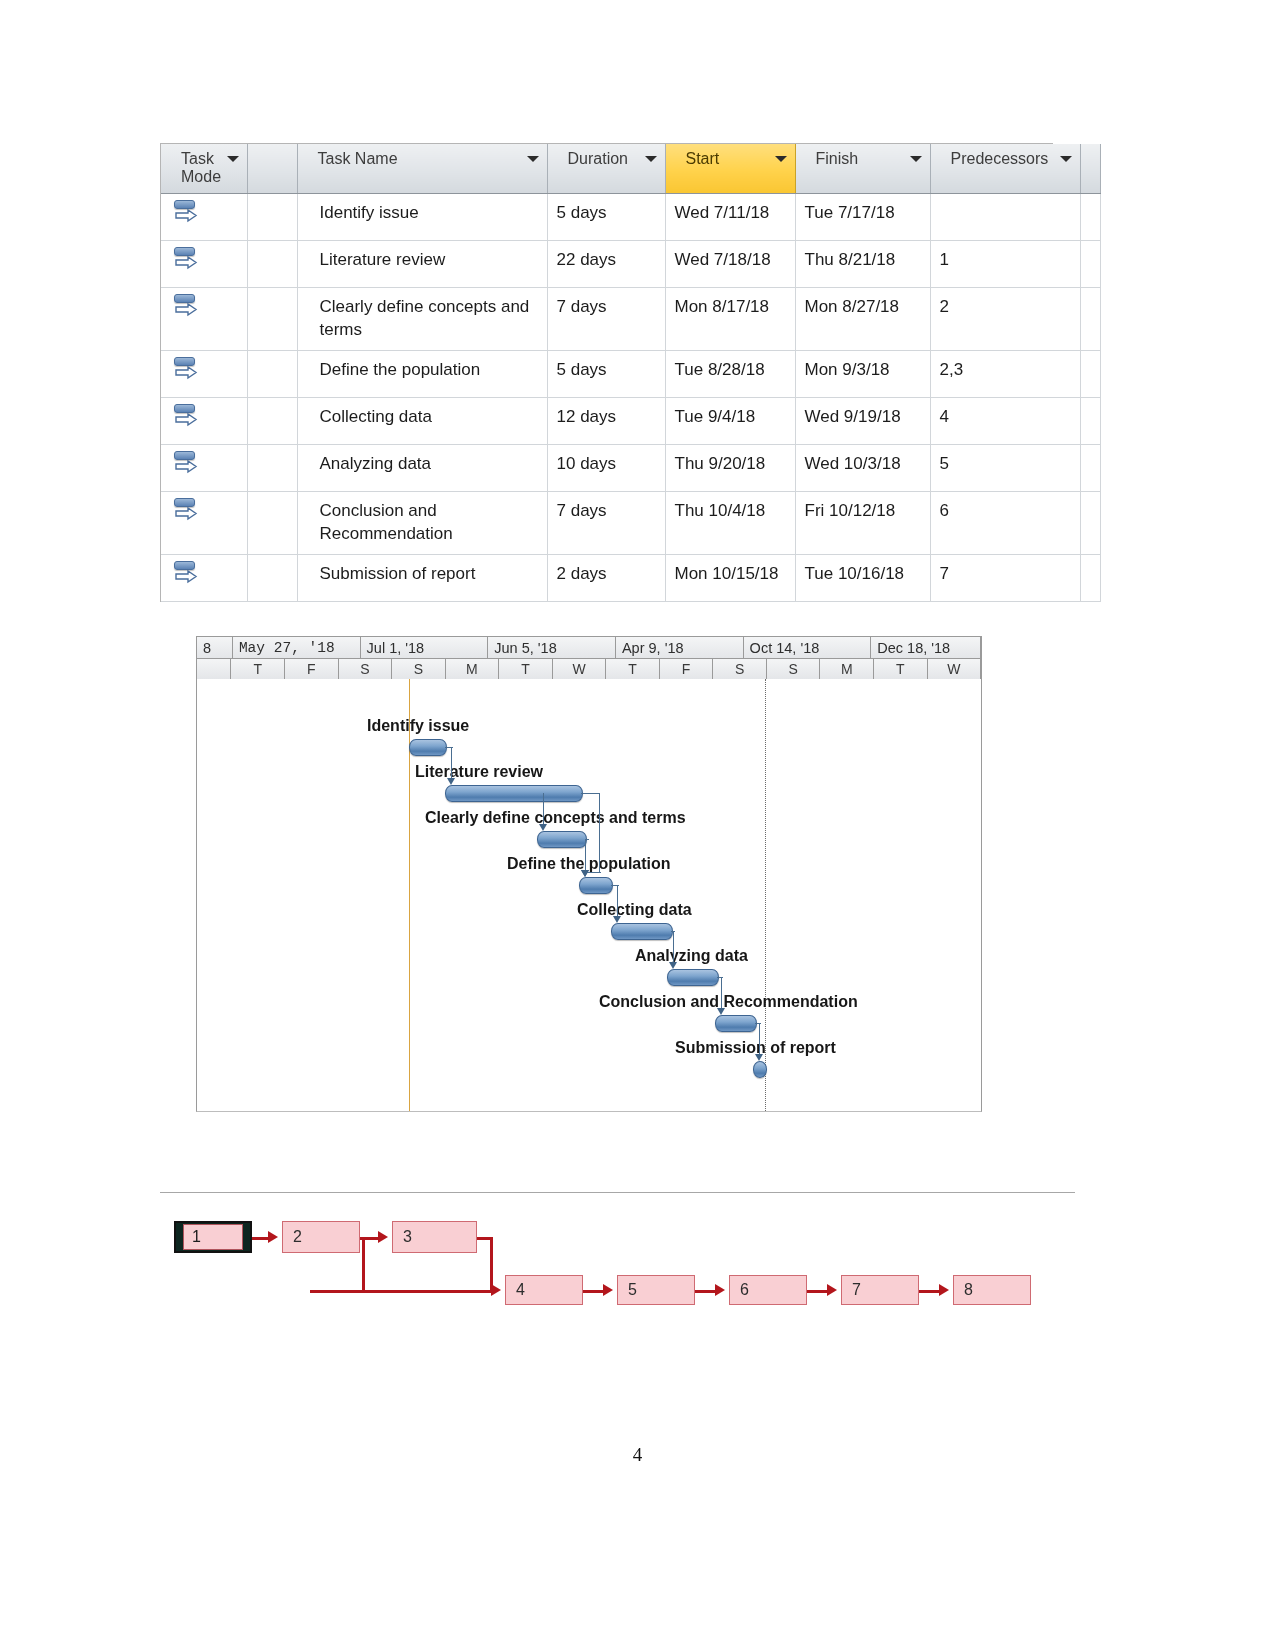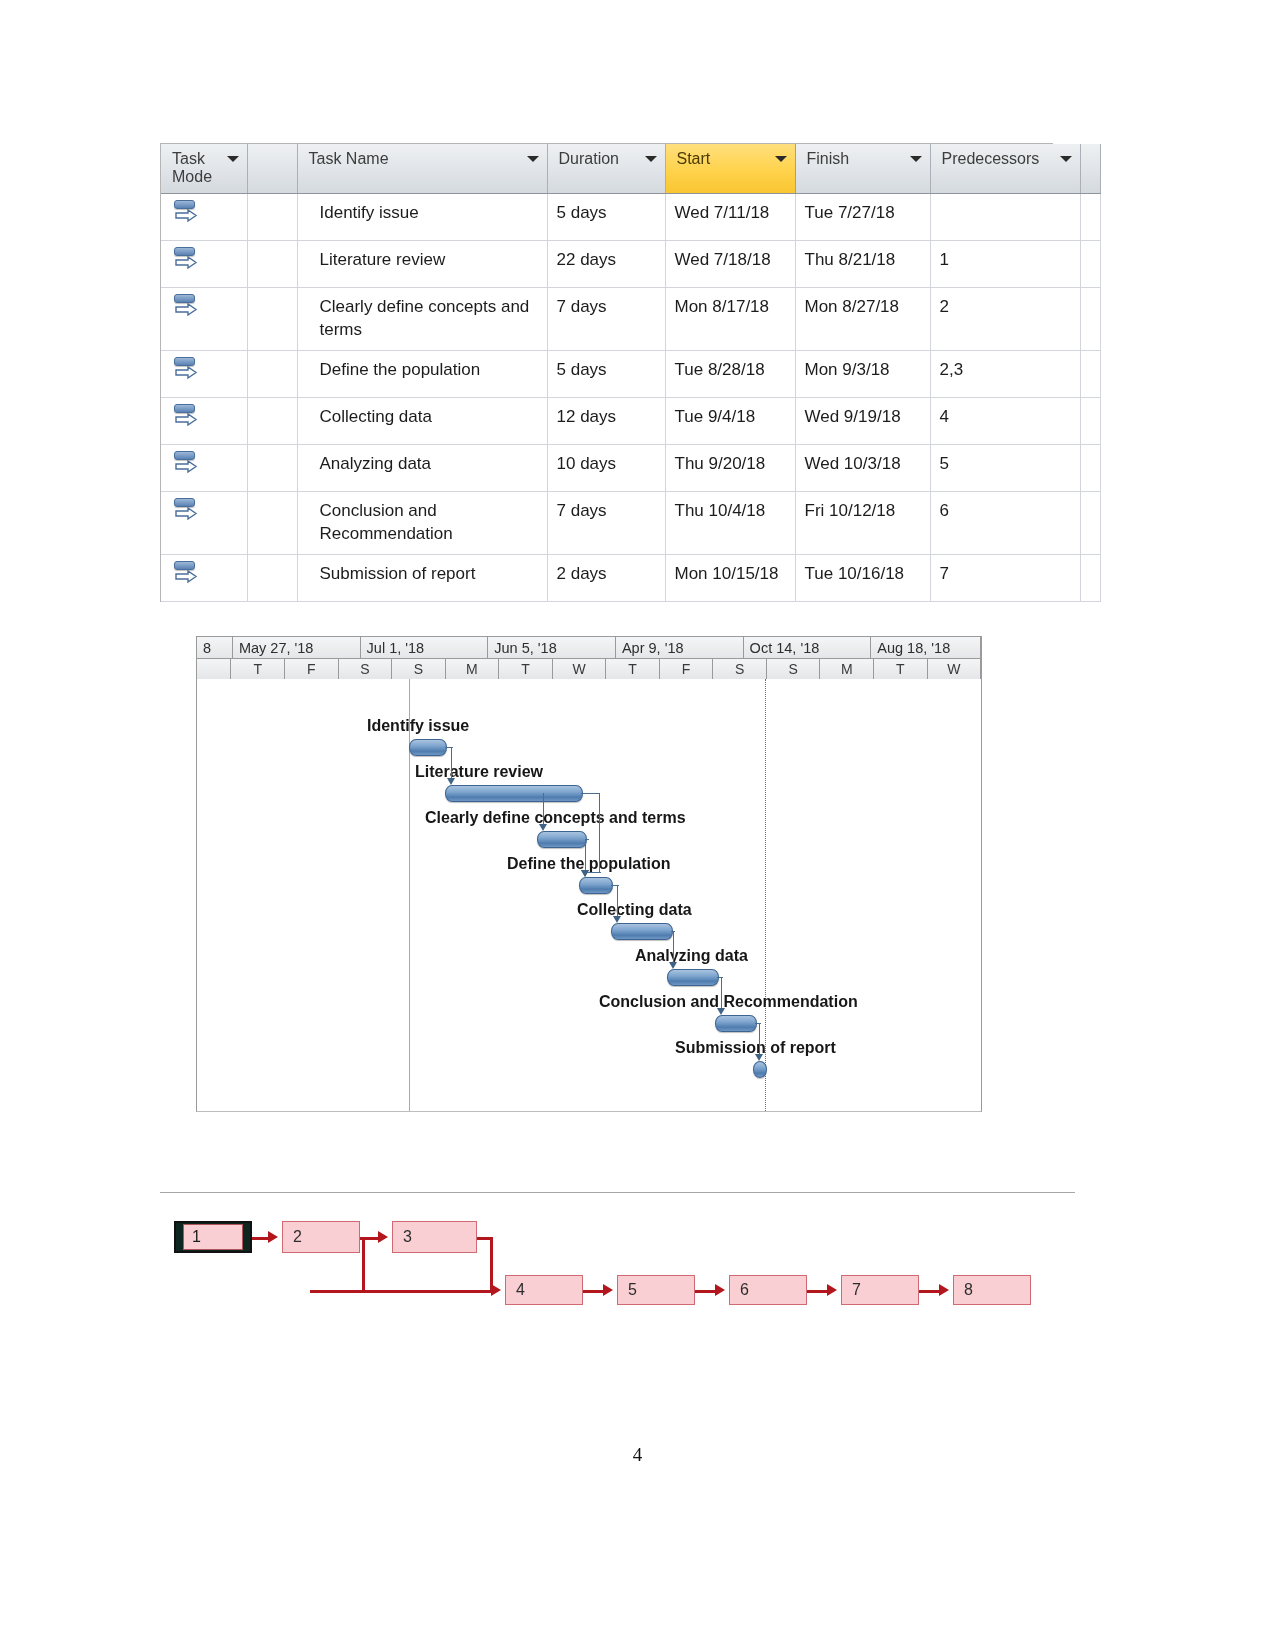--- a/index.html
+++ b/index.html
@@ -28,21 +28,21 @@
     color:#1a1a1a;
   }
   .gtable th{
     background:linear-gradient(to bottom,#eef0f2 0%,#dfe3e7 60%,#d4d9de 100%);
     border-right:1px solid #a9b0b7;
     border-bottom:1px solid #8d949b;
     text-align:left;
     font-weight:400;
     font-size:16px;
     color:#3d3d3d;
-    padding:6px 8px 6px 11px;
+    padding:6px 8px 6px 20px;
     vertical-align:top;
     position:relative;
     height:34px;
   }
   .gtable th.sorted{
     background:linear-gradient(to bottom,#ffdf7d 0%,#ffd24b 55%,#f9c632 100%);
     color:#4a3a00;
     border-right:1px solid #c9a227;
   }
   .th-inner{display:flex;align-items:flex-start;justify-content:space-between;gap:4px;}
@@ -272,21 +272,21 @@
     <span class="bar"></span>
     <svg width="24" height="16" viewBox="0 0 24 16">
       <path d="M1 4 h12 v-3 l8 5.5 -8 5.5 v-3 h-12 z" fill="#ffffff" stroke="#4a6e9c" stroke-width="1.4"></path>
     </svg>
   </span>
           </td>
           <td></td>
           <td class="c-name">Identify issue</td>
           <td>5 days</td>
           <td>Wed 7/11/18</td>
-          <td>Tue 7/27/18</td>
+          <td>Tue 7/17/18</td>
           <td></td>
           <td></td>
         </tr>
         <tr>
           <td class="c-mode">
   <span class="mode-icon">
     <span class="bar"></span>
     <svg width="24" height="16" viewBox="0 0 24 16">
       <path d="M1 4 h12 v-3 l8 5.5 -8 5.5 v-3 h-12 z" fill="#ffffff" stroke="#4a6e9c" stroke-width="1.4"></path>
     </svg>
@@ -403,26 +403,26 @@
           <td></td>
         </tr>
       </tbody>
   </table>
 </div>
 
 <div class="gantt-chart">
   <div class="tl-head">
     <div class="tl-row months">
         <div class="tl-cell first" style="width: 36px;">8</div>
-        <div class="tl-cell" style="width: 128px;">May 27, '18</div>
+        <div class="tl-cell" style="width: 128px; font-family: Liberation Mono, monospace;">May 27, '18</div>
         <div class="tl-cell" style="width: 128px;">Jul 1, '18</div>
         <div class="tl-cell" style="width: 128px;">Jun 5, '18</div>
         <div class="tl-cell" style="width: 128px;">Apr 9, '18</div>
         <div class="tl-cell" style="width: 128px;">Oct 14, '18</div>
-        <div class="tl-cell" style="width: 110px;">Aug 18, '18</div>
+        <div class="tl-cell" style="width: 110px;">Dec 18, '18</div>
       </div>
     <div class="tl-row days">
         <div class="tl-cell" style="width: 36px;"></div>
         <div class="tl-cell" style="width: 56px;">T</div>
         <div class="tl-cell" style="width: 56px;">F</div>
         <div class="tl-cell" style="width: 56px;">S</div>
         <div class="tl-cell" style="width: 56px;">S</div>
         <div class="tl-cell" style="width: 56px;">M</div>
         <div class="tl-cell" style="width: 56px;">T</div>
         <div class="tl-cell" style="width: 56px;">W</div>

